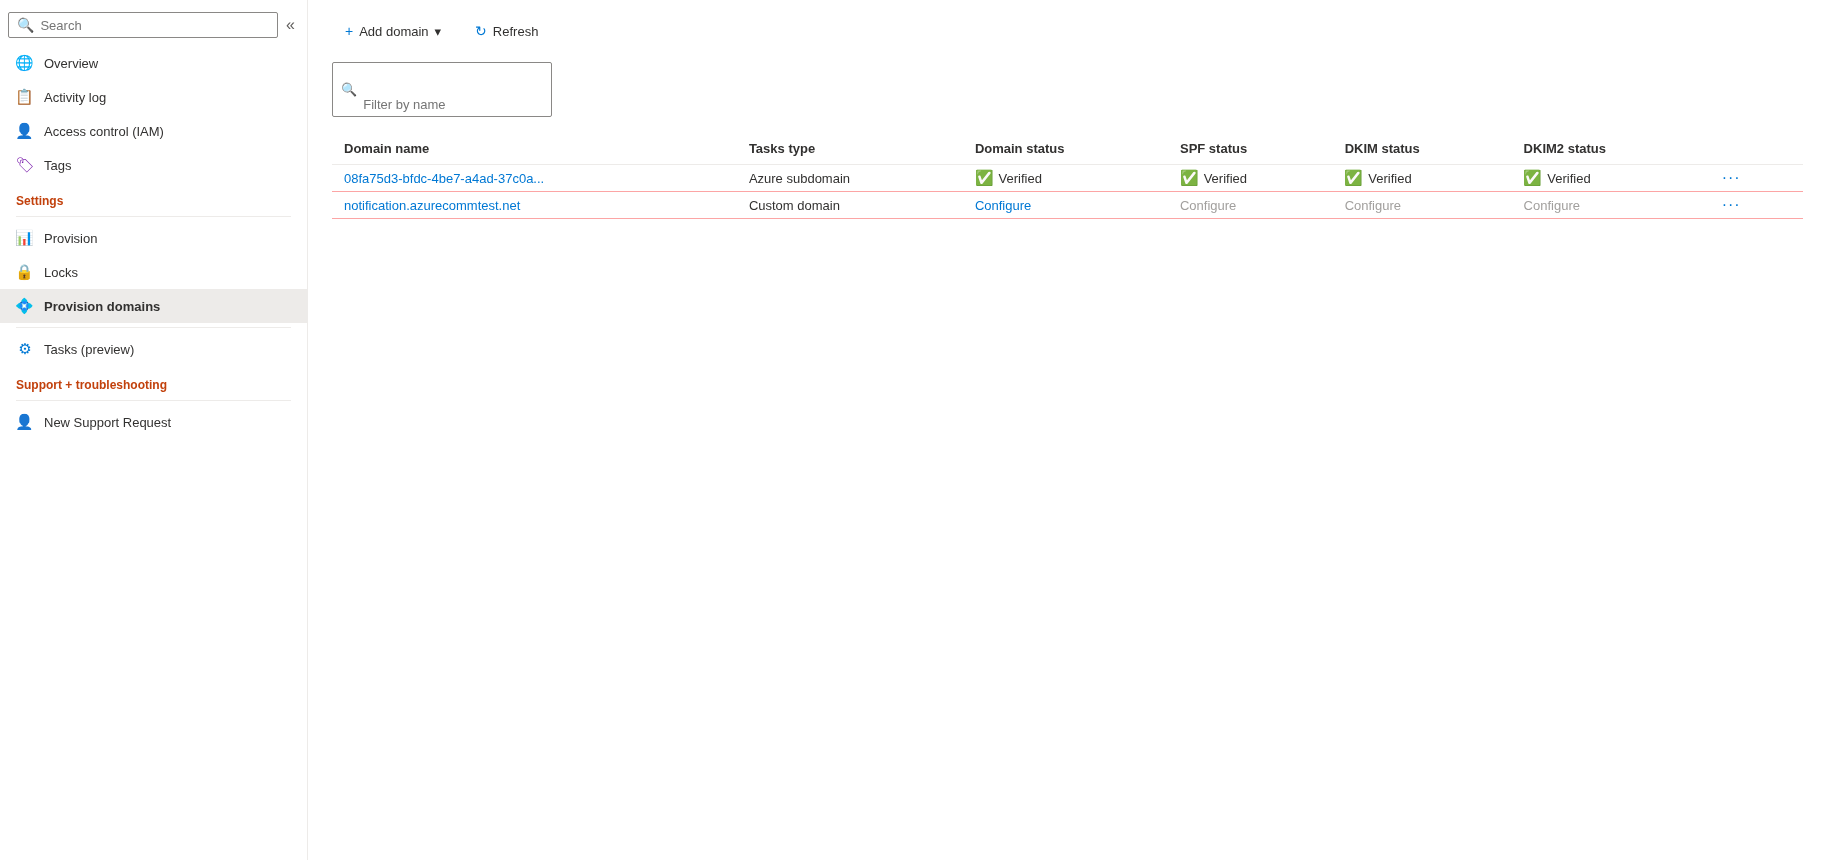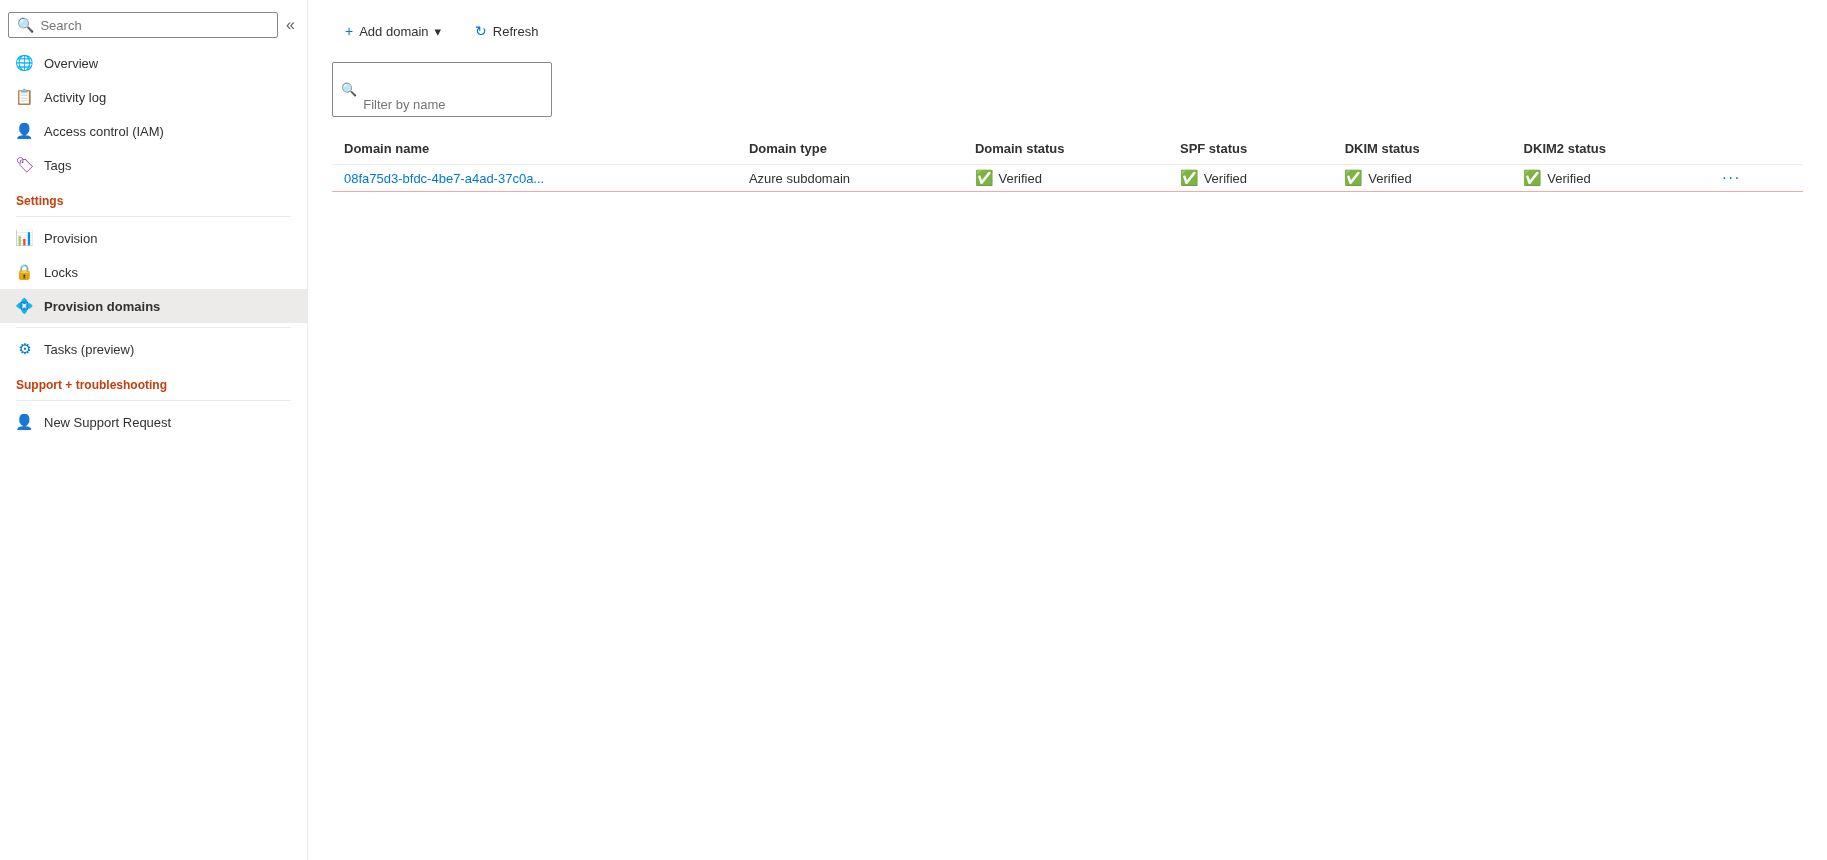--- a/index.html
+++ b/index.html
@@ -309,21 +309,21 @@
     <div class="filter-input-wrap">
       <span>🔍</span>
       <input type="text" placeholder="Filter by name" style="">
     </div>
   </div>
 
   <table class="domain-table">
     <thead>
       <tr>
         <th>Domain name</th>
-        <th>Domain type</th>
+        <th>Tasks type</th>
         <th>Domain status</th>
         <th>SPF status</th>
         <th>DKIM status</th>
         <th>DKIM2 status</th>
         <th></th>
       </tr>
     </thead>
     <tbody id="table-body">
     <tr>
           <td><a class="link-blue">08fa75d3-bfdc-4be7-a4ad-37c0a...</a></td>
@@ -335,16 +335,25 @@
             <span class="status-verified"><span class="check-icon">✅</span>Verified</span>
           </td>
           <td>
             <span class="status-verified"><span class="check-icon">✅</span>Verified</span>
           </td>
           <td>
             <span class="status-verified"><span class="check-icon">✅</span>Verified</span>
           </td>
           <td><button class="more-btn">···</button></td>
         </tr>
+        <tr>
+          <td><a class="link-blue">notification.azurecommtest.net</a></td>
+          <td>Custom domain</td>
+          <td><a class="status-configure link-blue">Configure</a></td>
+          <td><span class="status-configure-gray">Configure</span></td>
+          <td><span class="status-configure-gray">Configure</span></td>
+          <td><span class="status-configure-gray">Configure</span></td>
+          <td><button class="more-btn">···</button></td>
+        </tr>
       </tbody>
   </table>
 
 </div>
 
 </body></html>

